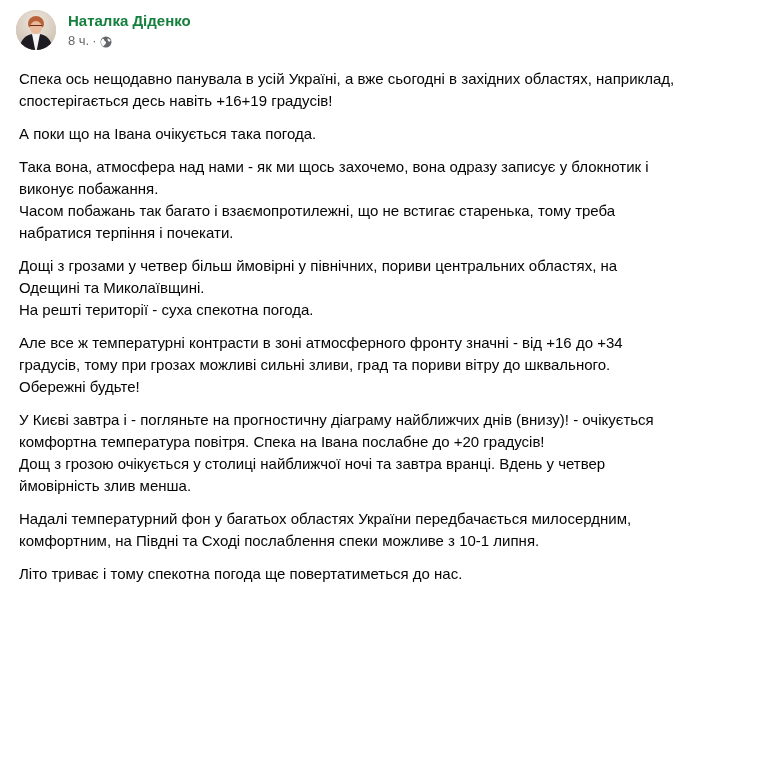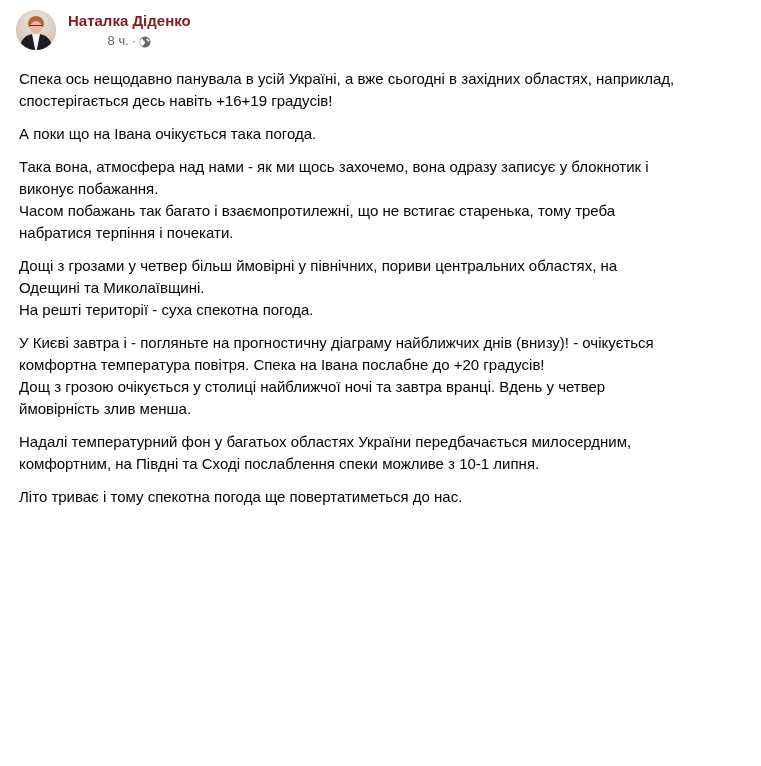--- a/index.html
+++ b/index.html
@@ -7,22 +7,22 @@
   .post { position:relative; width:761px; height:766px; background:#fff; }
   .header { position:absolute; left:16px; top:10px; display:flex; align-items:center; }
   .avatar { width:40px; height:40px; border-radius:50%; overflow:hidden; position:relative; background:#d9cfc4; flex:0 0 40px; }
   .avatar .bg { position:absolute; inset:0; background:radial-gradient(circle at 50% 30%, #efe6dc 0%, #d2c6b8 70%); }
   .avatar .hair { position:absolute; left:12px; top:6px; width:16px; height:12px; border-radius:8px 8px 4px 4px; background:#b8623a; }
   .avatar .face { position:absolute; left:14px; top:11px; width:12px; height:13px; border-radius:50%; background:#e9b99c; }
   .avatar .glasses { position:absolute; left:14px; top:15px; width:12px; height:3px; border-top:1px solid #6a2a20; }
   .avatar .jacket { position:absolute; left:4px; top:24px; width:32px; height:20px; border-radius:14px 14px 0 0; background:#1c1c22; }
   .avatar .shirt { position:absolute; left:16px; top:24px; width:8px; height:16px; background:#f4f4f4; clip-path:polygon(0 0,100% 0,60% 100%,40% 100%); }
   .meta { margin-left:12px; display:flex; flex-direction:column; }
-  .name { font-weight:bold; font-size:15px; line-height:20px; color:#7f1d1d; }
-  .subline { display:flex; align-items:center; font-size:13px; color:#65676b; line-height:18px; margin-top:1px;justify-content:center; }
+  .name { font-weight:bold; font-size:15px; line-height:20px; color:#15803d; }
+  .subline { display:flex; align-items:center; font-size:13px; color:#65676b; line-height:18px; margin-top:1px; }
   .subline .dot { margin:0 3px; }
   .globe { width:12px; height:12px; display:inline-block; }
   .body { position:absolute; left:19px; top:68px; width:730px; font-size:15px; line-height:22px; color:#050505; }
   .body p { margin:0 0 11px 0; white-space:pre-line; }
 </style>
 </head>
 <body>
 
 <div class="post">
   <div class="header">
@@ -54,20 +54,23 @@
     <p>Спека ось нещодавно панувала в усій Україні, а вже сьогодні в західних областях, наприклад,
 спостерігається десь навіть +16+19 градусів!</p>
     <p>А поки що на Івана очікується така погода.</p>
     <p>Така вона, атмосфера над нами - як ми щось захочемо, вона одразу записує у блокнотик і
 виконує побажання.
 Часом побажань так багато і взаємопротилежні, що не встигає старенька, тому треба
 набратися терпіння і почекати.</p>
     <p>Дощі з грозами у четвер більш ймовірні у північних, пориви центральних областях, на
 Одещині та Миколаївщині.
 На решті території - суха спекотна погода.</p>
+    <p>Але все ж температурні контрасти в зоні атмосферного фронту значні - від +16 до +34
+градусів, тому при грозах можливі сильні зливи, град та пориви вітру до шквального.
+Обережні будьте!</p>
     <p>У Києві завтра і - погляньте на прогностичну діаграму найближчих днів (внизу)! - очікується
 комфортна температура повітря. Спека на Івана послабне до +20 градусів!
 Дощ з грозою очікується у столиці найближчої ночі та завтра вранці. Вдень у четвер
 ймовірність злив менша.</p>
     <p>Надалі температурний фон у багатьох областях України передбачається милосердним,
 комфортним, на Півдні та Сході послаблення спеки можливе з 10-1 липня.</p>
     <p>Літо триває і тому спекотна погода ще повертатиметься до нас.</p>
   </div>
 </div>
 

